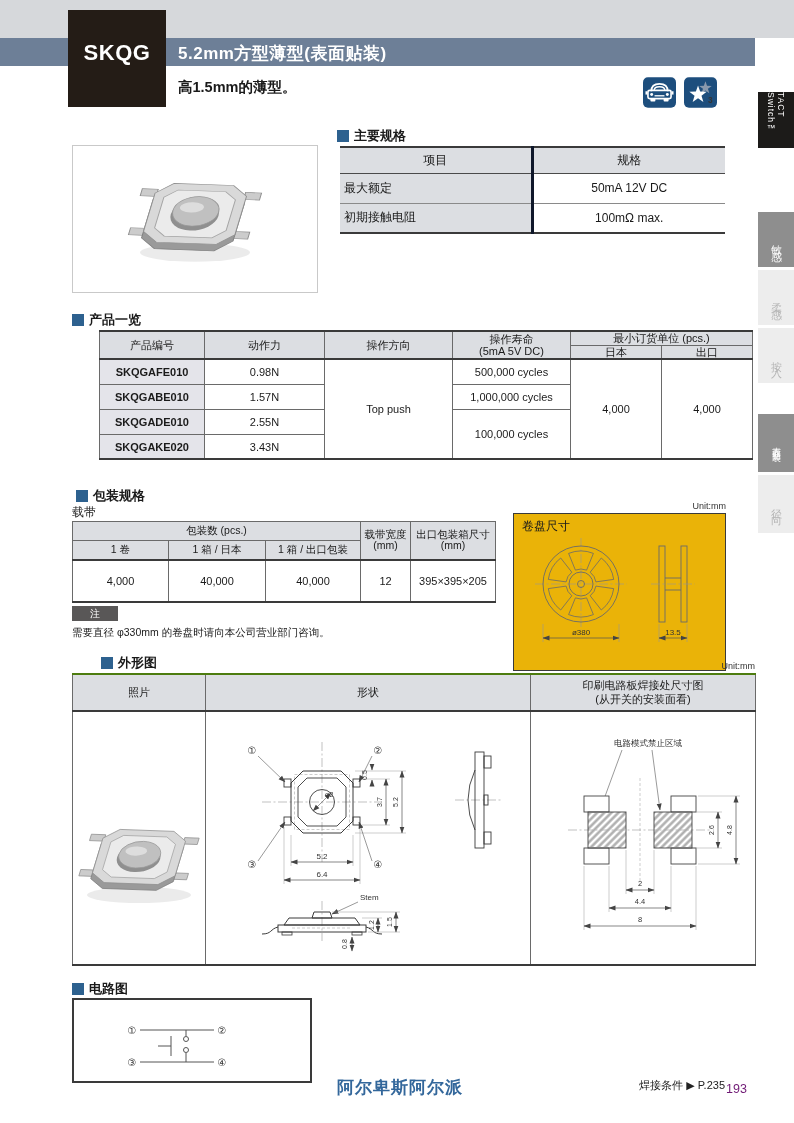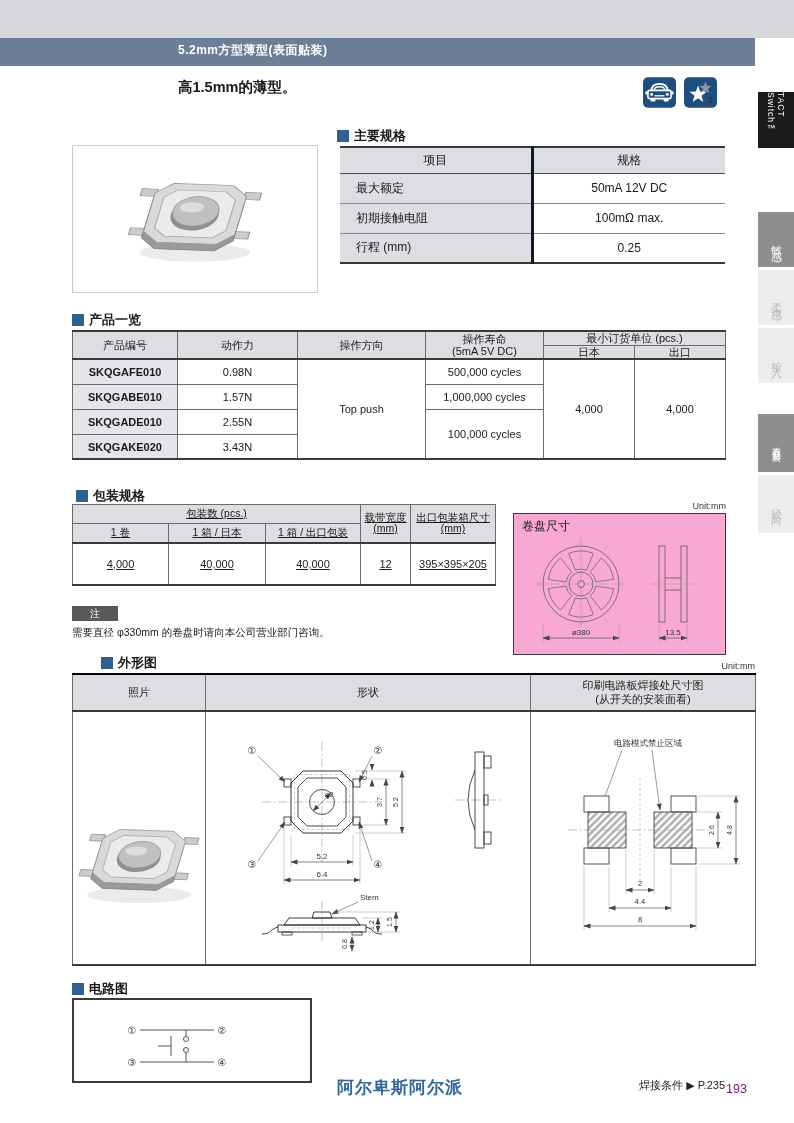--- a/index.html
+++ b/index.html
@@ -4,21 +4,21 @@
 <style>
   * { box-sizing: border-box; }
   html,body { margin:0; padding:0; background:#9a9a9a; }
   body { font-family:"Liberation Sans","DejaVu Sans",sans-serif; }
   .page { position:relative; width:794px; height:1123px; background:#ffffff; margin:0 auto; overflow:hidden; color:#1a1a1a; }
   .abs { position:absolute; }
 
   
   .top-band { left:0; top:0; width:794px; height:38px; background:#d6d8db; }
   .title-bar { left:0; top:38px; width:755px; height:28px; background:#6d7f97; }
-  .title-bar span { position:absolute; left:178px; top:4px; color:#fff; font-size:12px; font-weight:bold; letter-spacing:.5px; }
+  .title-bar span { position:absolute; left:178px; top:4px; color:#fff; font-size:17px; font-weight:bold; letter-spacing:.5px; }
   .model-box { left:68px; top:10px; width:98px; height:97px; background:#241c16; color:#fff;
                font-size:22px; font-weight:bold; text-align:center; padding-top:30px; letter-spacing:.5px; }
   .subtitle { left:178px; top:78px; font-size:14.5px; font-weight:bold; }
   .badge { top:77px; width:33px; height:31px; }
 
   
   .side-tab { left:758px; width:36px; display:flex; align-items:center; justify-content:center; }
   .vtext { writing-mode:vertical-rl; text-orientation:mixed; }
   .tab-tact { top:92px; height:56px; background:#1c1b19; color:#fff; font-size:8.5px; letter-spacing:1px; }
   .tab-dark { background:#8e8e8e; color:#fff; }
@@ -34,46 +34,46 @@
   .photo-box { left:72px; top:145px; width:246px; height:148px; background:#fff; border:1px solid #c9c9c9;
                display:flex; align-items:center; justify-content:center; }
 
   
   table { border-collapse:collapse; table-layout:fixed; }
   th,td { padding:0 2px; text-align:center; vertical-align:middle; }
 
   .spec-table { width:385px; font-size:12px; border-top:2px solid #3a3a3a; border-bottom:2px solid #3a3a3a; }
   .spec-table thead th { height:26px; background:#dcdee2; font-weight:normal; border-bottom:1.5px solid #4a4a4a; }
   .spec-table td { height:30px; border-top:1px solid #8a8a8a; }
-  .spec-table td.item { background:#dcdee2; text-align:left; padding-left:16px; }
+  .spec-table td.item { background:#dcdee2; text-align:left; padding-left:4px; }
   .spec-table .vline { border-left:3px solid #0f172a;text-align:center; }
   .spec-table tbody tr:first-child td { border-top:none; }
 
-  .prod-table { width:653px; font-size:11px; border-top:2px solid #3a3a3a; border-bottom:2px solid #3a3a3a; }
+  .prod-table { width:653px; font-size:11px; border-top:2px solid #3a3a3a; border-bottom:2px solid #3a3a3a;margin-left:27px; }
   .prod-table th, .prod-table td { border:1px solid #6a6a6a; }
   .prod-table thead { border-bottom:2px solid #3a3a3a; }
   .prod-table thead th { background:#dcdee2; font-weight:normal; height:14px; line-height:1.15; }
   .prod-table td { height:25px;text-align:center; }
   .prod-table td.part { background:#e4e4ea; font-weight:bold; }
 
   .pack-table { width:423px; font-size:11px; border-top:1.5px solid #3a3a3a; border-bottom:2px solid #3a3a3a; }
   .pack-table th, .pack-table td { border:1px solid #6a6a6a; }
   .pack-table thead { border-bottom:2px solid #3a3a3a; }
   .pack-table thead th { background:#dcdee2; font-weight:normal; height:19px; line-height:1.1; font-size:10.5px; }
   .pack-table td { height:42px; }
 
-  .outline-table { width:683px; font-size:11px; border-top:2px solid #000000; border-bottom:2px solid #3a3a3a; }
+  .outline-table { width:683px; font-size:11px; border-top:2px solid #4d7c0f; border-bottom:2px solid #3a3a3a; }
   .outline-table th, .outline-table td { border:1px solid #6a6a6a; }
   .outline-table thead { border-bottom:2px solid #3a3a3a; }
   .outline-table thead th { background:#dcdee2; font-weight:normal; height:37px; line-height:1.25; }
   .outline-table td { height:250px; vertical-align:top; padding:0; }
 
   .unit-label { font-size:9px; color:#333; text-align:right; }
 
-  .reel-box { left:513px; top:513px; width:213px; height:142px; border:1.5px solid #3a3a3a; background:#f9a8d4; }
+  .reel-box { left:513px; top:513px; width:213px; height:158px; border:1.5px solid #3a3a3a; background:#eab308; }
   .reel-box .rb-title { position:absolute; left:8px; top:4px; font-size:12px; }
 
   .note-chip { left:72px; top:606px; width:46px; height:15px; background:#595757; color:#fff;
                font-size:10px; text-align:center; line-height:15px; }
   .note-text { left:72px; top:626px; font-size:10.5px; }
 
   .circuit-box { left:72px; top:998px; width:240px; height:85px; border:2px solid #3a3a3a; background:#fff; }
 
   .footer-brand { left:290px; top:1076px; width:220px; text-align:center; font-size:17px; font-weight:bold; color:#33679b; letter-spacing:1px; }
   .footer-link { left:560px; top:1078px; width:165px; text-align:right; font-size:11px; color:#222; }
@@ -95,20 +95,23 @@
       </marker>
       <pattern id="hatch" patternUnits="userSpaceOnUse" width="5" height="5" patternTransform="rotate(45)">
         <line x1="2.5" y1="0" x2="2.5" y2="5" stroke="#ababab" stroke-width="2.4"></line>
       </pattern>
     </defs>
   </svg>
 
   <div class="abs top-band"></div>
   <div class="abs title-bar">
     <span>5.2mm方型薄型(表面贴装)</span>
+  </div>
+  <div class="abs model-box">
+    <span>SKQG</span>
   </div>
   <div class="abs subtitle">高1.5mm的薄型。</div>
 
   <div class="abs badge" style="left:643px;">
     <svg width="33" height="31" viewBox="0 0 40 37">
       <rect x="0" y="0" width="40" height="37" rx="6" fill="#1d4e7d"></rect>
       <path d="M10,17 Q10,8 20,8 Q30,8 30,17" fill="none" stroke="#fff" stroke-width="2"></path>
       <rect x="6" y="16" width="28" height="10" rx="2" fill="none" stroke="#fff" stroke-width="2"></rect>
       <path d="M13.5,16 Q13.5,11.5 20,11.5 Q26.5,11.5 26.5,16" fill="none" stroke="#fff" stroke-width="1.6"></path>
       <circle cx="10.5" cy="21" r="1.8" fill="#fff"></circle>
@@ -184,24 +187,20 @@
       </thead>
       <tbody>
         <tr>
           <td class="item">最大额定</td>
           <td class="vline">50mA 12V DC</td>
         </tr>
         <tr>
           <td class="item">初期接触电阻</td>
           <td class="vline">100mΩ max.</td>
         </tr>
-        <tr>
-          <td class="item">行程 (mm)</td>
-          <td class="vline">0.25</td>
-        </tr>
       </tbody>
     </table>
   </div>
 
   <div class="abs sec-title" style="left:72px;top:311px;">
     <span class="sq"></span>
     <span>产品一览</span>
   </div>
   <div class="abs" style="left:72px;top:330px;">
     <table class="prod-table">
@@ -254,21 +253,21 @@
         </tr>
       </tbody>
     </table>
   </div>
 
   <div class="abs sec-title" style="left:76px;top:487px;">
     <span class="sq"></span>
     <span>包装规格</span>
   </div>
   <div class="abs" style="left:72px;top:504px;font-size:12px;">载带</div>
-  <div class="abs" style="left:72px;top:504px;text-decoration:underline;">
+  <div class="abs" style="left:72px;top:521px;">
     <table class="pack-table">
       <colgroup>
         <col style="width:96px">
           <col style="width:97px">
           <col style="width:95px">
         <col style="width:50px">
           <col style="width:85px">
       </colgroup>
       <thead>
         <tr>

